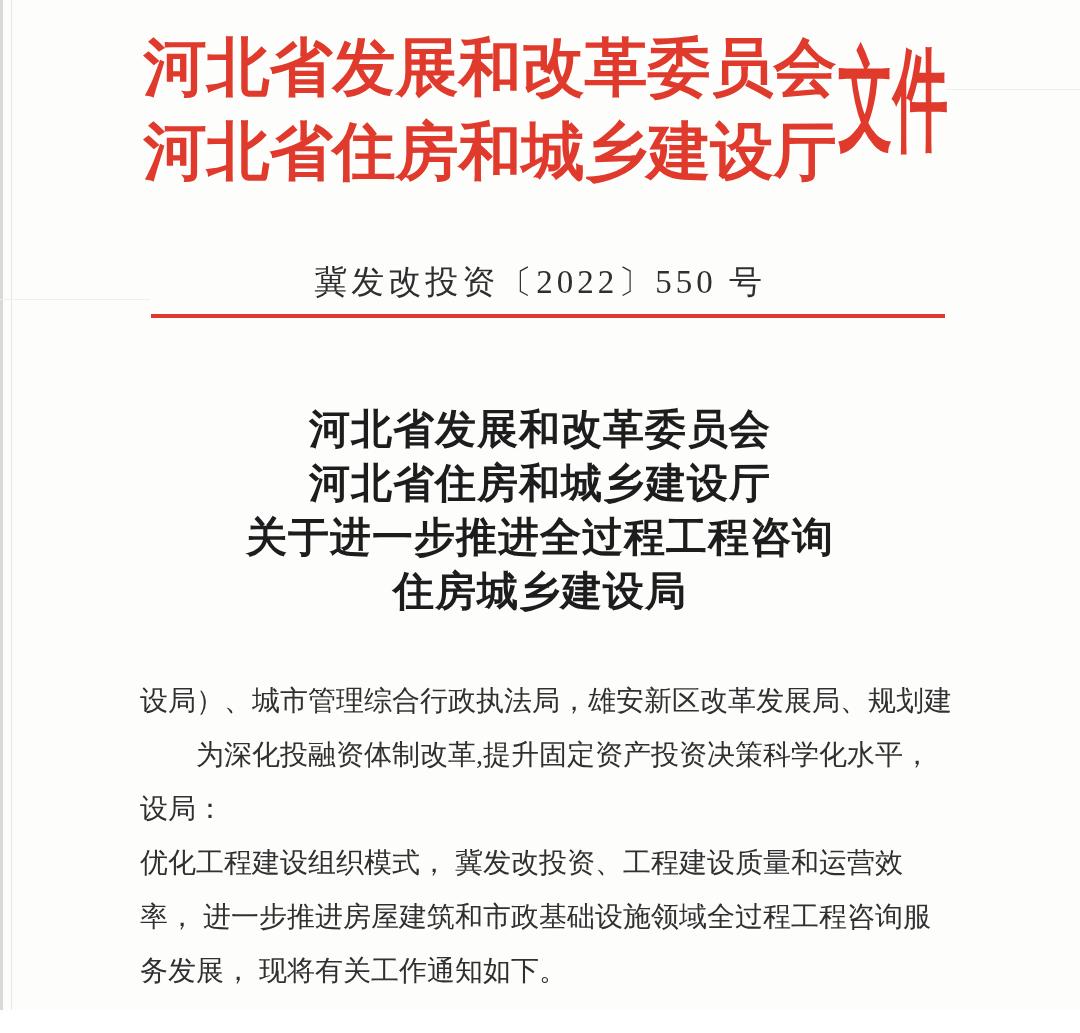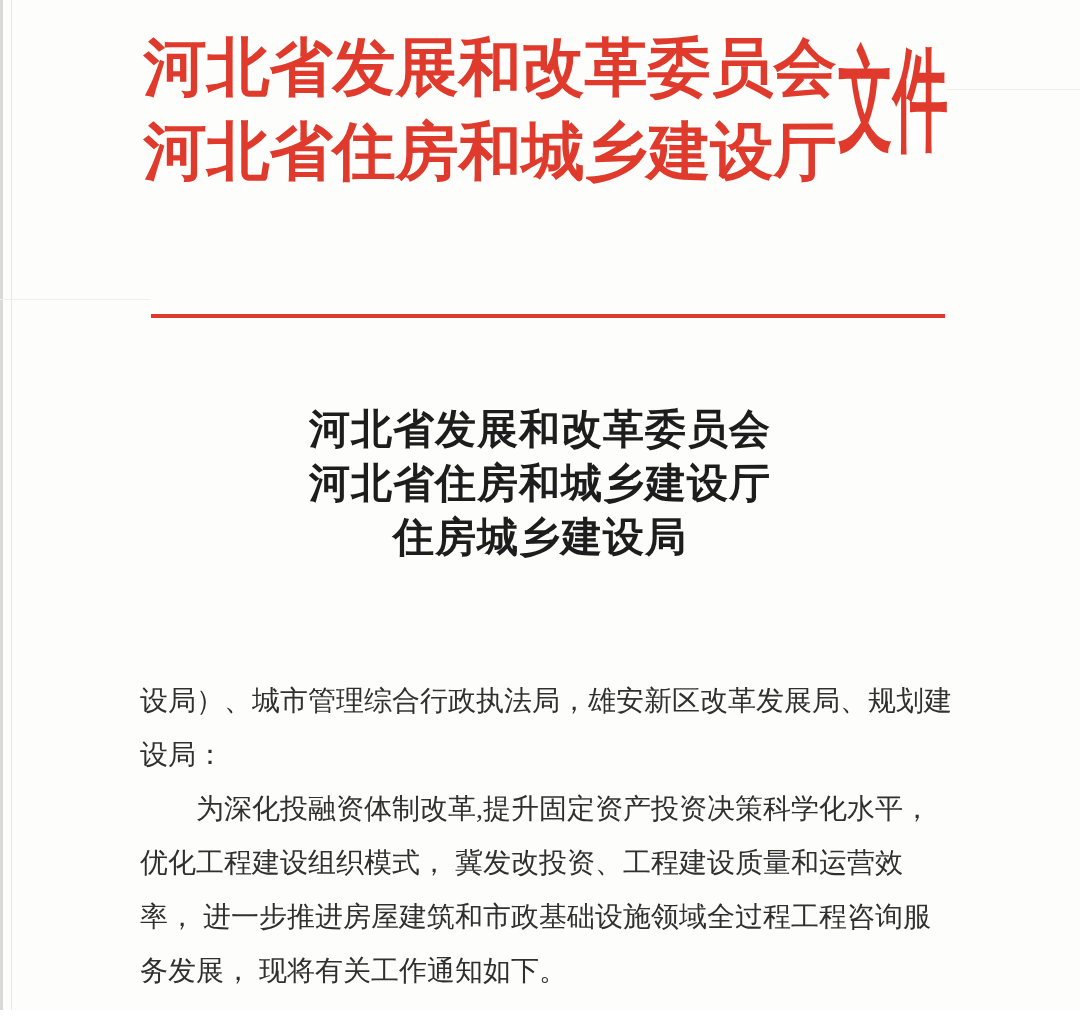--- a/index.html
+++ b/index.html
@@ -126,31 +126,33 @@
   <div class="scan-line-left"></div>
 
   <header class="letterhead">
     <div class="agency-names">
       <div class="agency-line">河北省发展和改革委员会</div>
       <div class="agency-line">河北省住房和城乡建设厅</div>
     </div>
     <div class="doc-type">文件</div>
   </header>
 
+  <div class="doc-number">冀发改投资〔2022〕550 号</div>
 
   <div class="red-rule"></div>
 
   <div class="title-block">
     <div>河北省发展和改革委员会</div>
     <div>河北省住房和城乡建设厅</div>
+    <div>关于进一步推进全过程工程咨询</div>
     <div>住房城乡建设局</div>
   </div>
 
   <div class="body-block">
     <div class="body-line">设局）、城市管理综合行政执法局，雄安新区改革发展局、规划建</div>
+    <div class="body-line indent">为深化投融资体制改革,提升固定资产投资决策科学化水平，</div>
     <div class="body-line">设局：</div>
-    <div class="body-line indent">为深化投融资体制改革,提升固定资产投资决策科学化水平，</div>
     <div class="body-line">优化工程建设组织模式， 冀发改投资、工程建设质量和运营效</div>
     <div class="body-line">率， 进一步推进房屋建筑和市政基础设施领域全过程工程咨询服</div>
     <div class="body-line">务发展， 现将有关工作通知如下。</div>
   </div>
 
 </div>
 
 </body></html>

